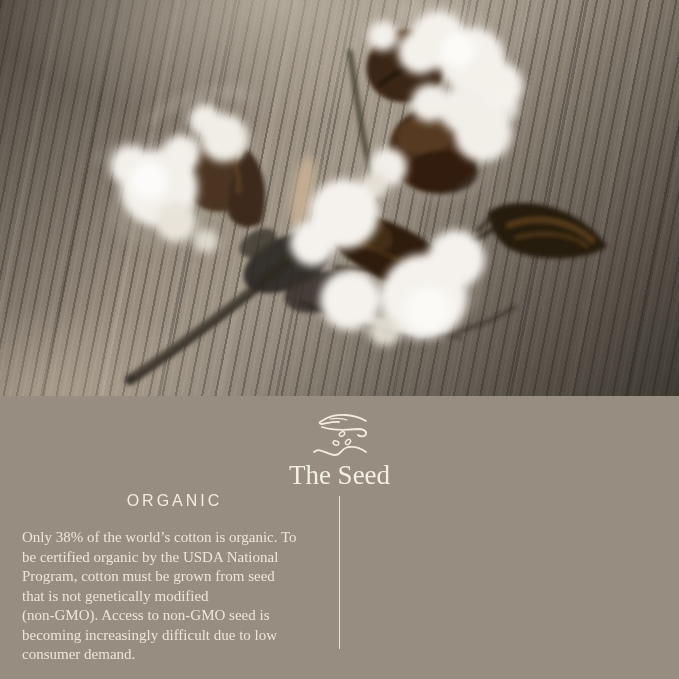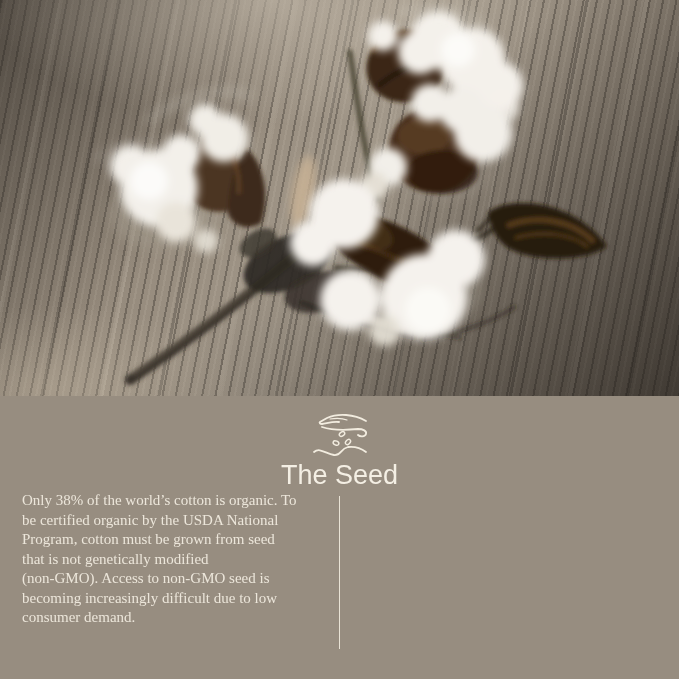--- a/index.html
+++ b/index.html
@@ -31,21 +31,21 @@
   
   .info{
     position:relative;width:679px;height:283px;box-sizing:border-box;
     padding-top:10px;
     background:var(--section-background,#978d80);
     color:var(--text-cream,#ece6da);
   }
   .seed-icon{display:block;margin:0 auto;}
   .title{
     margin:2px 0 0 0;text-align:center;
-    font-family:Liberation Sans, sans-serif;font-weight:400;
+    font-family:Liberation Serif, serif;font-weight:400;
     font-size:27px;line-height:31px;
     color:var(--title-cream,#f4efe4);
   }
   .columns{display:flex;margin-top:0;}
   .col{box-sizing:border-box;}
   .col-left{width:339px;padding:0 12px 0 22px;}
   .col-right{width:340px;padding:0 20px 0 17px;}
   .col-heading{
     margin:0 0 18px 0;text-align:center;
     font-family:"Liberation Sans",sans-serif;font-weight:400;
@@ -187,20 +187,21 @@
         <ellipse cx="40" cy="36" rx="3" ry="2" transform="rotate(-45 40 36)"></ellipse>
       </g>
 
       <path d="M6,46 C12,41 18,48 26,49 C33,50 32,43 40,41 C48,40 54,43 58,46"></path>
     </svg>
 
     <h2 class="title">The Seed</h2>
 
     <div class="columns">
       <div class="col col-left">
+        <h3 class="col-heading">ORGANIC</h3>
         <p class="col-body">Only 38% of the world’s cotton is organic. To
 be certified organic by the USDA National
 Program, cotton must be grown from seed
 that is not genetically modified
 (non-GMO). Access to non-GMO seed is
 becoming increasingly difficult due to low
 consumer demand.</p>
       </div>
       <div class="col col-right">
       </div>

